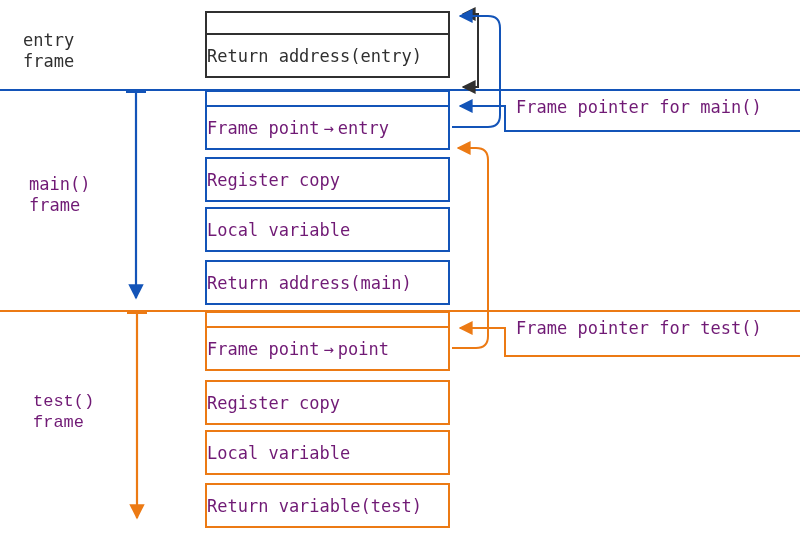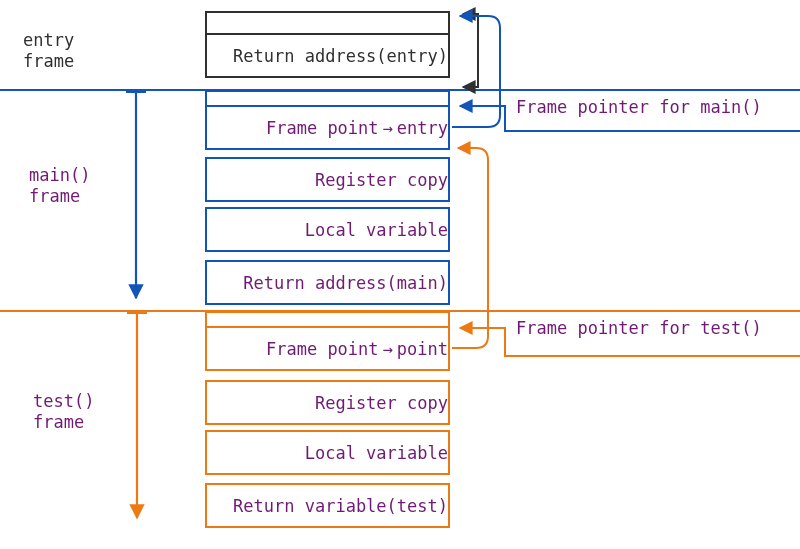--- a/index.html
+++ b/index.html
@@ -10,27 +10,26 @@
     height: 549px;
     background: #ffffff;
     font-family: ui-monospace, "SF Mono", Menlo, Consolas, monospace;
     font-size: 17px;
     position: relative;
   }
   .cell {
     position: absolute;
     display: flex;
     align-items: center;
-    justify-content: flex-end;
+    justify-content: flex-start;
     width: 245px;
     height: 45px;
     border-style: solid;
     border-width: 2px;
     background: #fff;
-    padding-left: 21px;
   }
   .label {
     position: absolute;
     line-height: 1.25;
     white-space: pre;
   }
   .black  { color: #303030; border-color: #303030; }
   .blue   { color: #701a75; border-color: #1354b8; }
   .orange { color: #701a75; border-color: #ec7a14; }
   .arrow-glyph { padding: 0 4px; }
@@ -79,42 +78,42 @@
 </svg>
 
 <div class="label black" style="left:23px; top:30px;">entry
 frame</div>
 
 <div class="cell black" style="left:205px; top:11px; height:22px; border-bottom:none;"></div>
 <div class="cell black" style="left:205px; top:33px;">
   <span>Return address(entry)</span>
 </div>
 
-<div class="label blue" style="left:29px; top:165px;">main()
+<div class="label blue" style="left:29px; top:174px;">main()
 frame</div>
 
 <div class="cell blue" style="left:205px; top:90px; height:15px; border-bottom:none;"></div>
 <div class="cell blue" style="left:205px; top:105px;">
   <span>Frame point</span>
   <span class="arrow-glyph">→</span>
   <span>entry</span>
 </div>
 <div class="cell blue" style="left:205px; top:157px;">
   <span>Register copy</span>
 </div>
 <div class="cell blue" style="left:205px; top:207px;">
   <span>Local variable</span>
 </div>
 <div class="cell blue" style="left:205px; top:260px;">
   <span>Return address(main)</span>
 </div>
 
 <div class="label blue" style="left:516px; top:97px;">Frame pointer for main()</div>
 
-<div class="label orange" style="left:33px; top:391px;">test()
+<div class="label orange" style="left:33px; top:391px;font-family:Liberation Mono, monospace;">test()
 frame</div>
 
 <div class="cell orange" style="left:205px; top:311px; height:15px; border-bottom:none;"></div>
 <div class="cell orange" style="left:205px; top:326px;">
   <span>Frame point</span>
   <span class="arrow-glyph">→</span>
   <span>point</span>
 </div>
 <div class="cell orange" style="left:205px; top:380px;">
   <span>Register copy</span>

